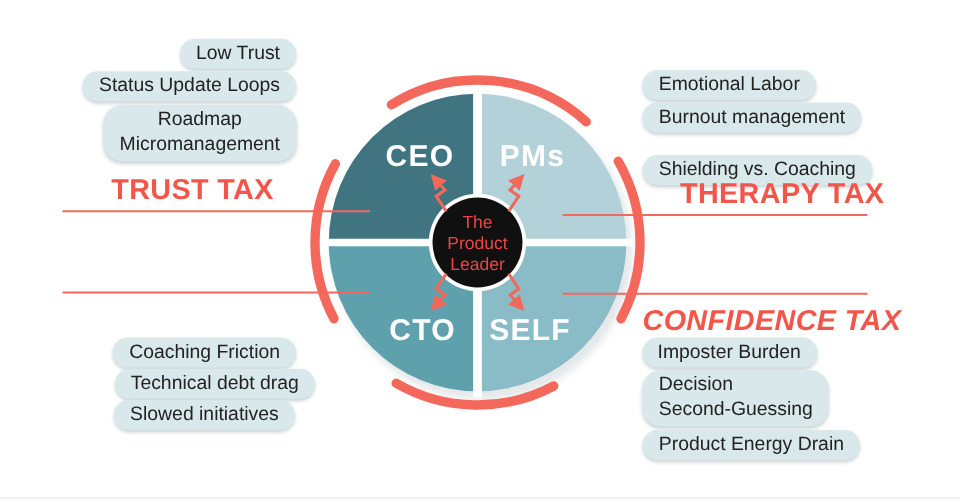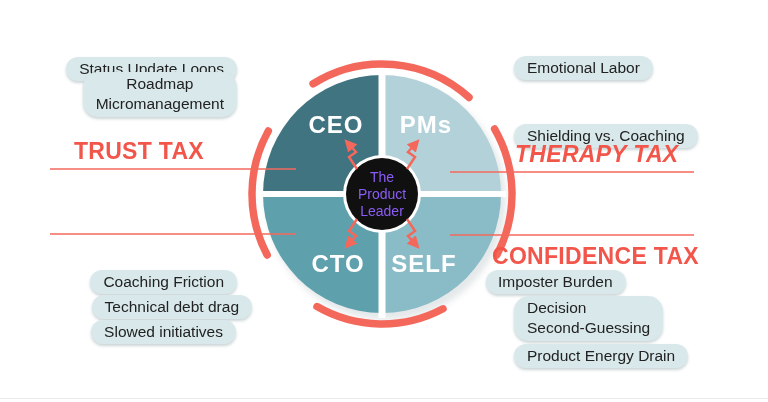--- a/index.html
+++ b/index.html
@@ -31,21 +31,21 @@
     position:absolute;
     color:#f2564b;
     font-size:23px;
     font-weight:bold;
     letter-spacing:0.3px;
     width:max-content;
   }
   .center-label {
     position:absolute; left:337px; top:159px; width:90px; height:70px;
     display:flex; align-items:center; justify-content:center;
-    color:#8b5cf6; font-size:14px; line-height:17px;
+    color:#ef4444; font-size:14px; line-height:17px;
     text-align:center; white-space:pre-line;
   }
   .bottom-divider {
     position:absolute; left:0; bottom:3px; width:768px; height:1px;
     background:#e9e9e9;
   }
 </style>
 </head>
 <body>
 
@@ -92,33 +92,35 @@
     <text x="336" y="133">CEO</text>
     <text x="426" y="133">PMs</text>
     <text x="338" y="272">CTO</text>
     <text x="424" y="272">SELF</text>
   </svg>
 
   <div class="center-label">The
 Product
 Leader</div>
 
+  <div class="pill" style="right:531px; top:31px;">Low Trust</div>
   <div class="pill" style="right:531px; top:57px;">Status Update Loops</div>
-  <div class="pill center-text" style="right:531px; top:72px;">Roadmap
+  <div class="pill center-text" style="right:531px; top:84px;">Roadmap
 Micromanagement</div>
-  <div class="tax-title" style="right:564px; top:138px;">TRUST TAX</div>
+  <div class="tax-title" style="right:549px; top:138px;">TRUST TAX</div>
 
   <div class="pill" style="left:514px; top:56px;">Emotional Labor</div>
+  <div class="pill" style="left:514px; top:82px;">Burnout management</div>
   <div class="pill" style="left:514px; top:124px;">Shielding vs. Coaching</div>
-  <div class="tax-title" style="left:515px; top:141px;font-style:italic;">THERAPY TAX</div>
+  <div class="tax-title" style="left:544px; top:141px;">THERAPY TAX</div>
 
   <div class="pill" style="right:531px; top:270px;">Coaching Friction</div>
   <div class="pill" style="right:516px; top:295px;margin-left:23px;">Technical debt drag</div>
   <div class="pill" style="right:532px; top:320px;text-align:center;">Slowed initiatives</div>
 
-  <div class="tax-title" style="left:492px; top:243px;">CONFIDENCE TAX</div>
-  <div class="pill" style="left:486px; top:270px;padding-left:12px;">Imposter Burden</div>
+  <div class="tax-title" style="left:514px; top:243px;font-style:italic;">CONFIDENCE TAX</div>
+  <div class="pill" style="left:514px; top:270px;padding-left:12px;">Imposter Burden</div>
   <div class="pill" style="left:514px; top:296px;">Decision
 Second-Guessing</div>
   <div class="pill" style="left:514px; top:344px;">Product Energy Drain</div>
 
   <div class="bottom-divider"></div>
 </div>
 
 </body></html>

